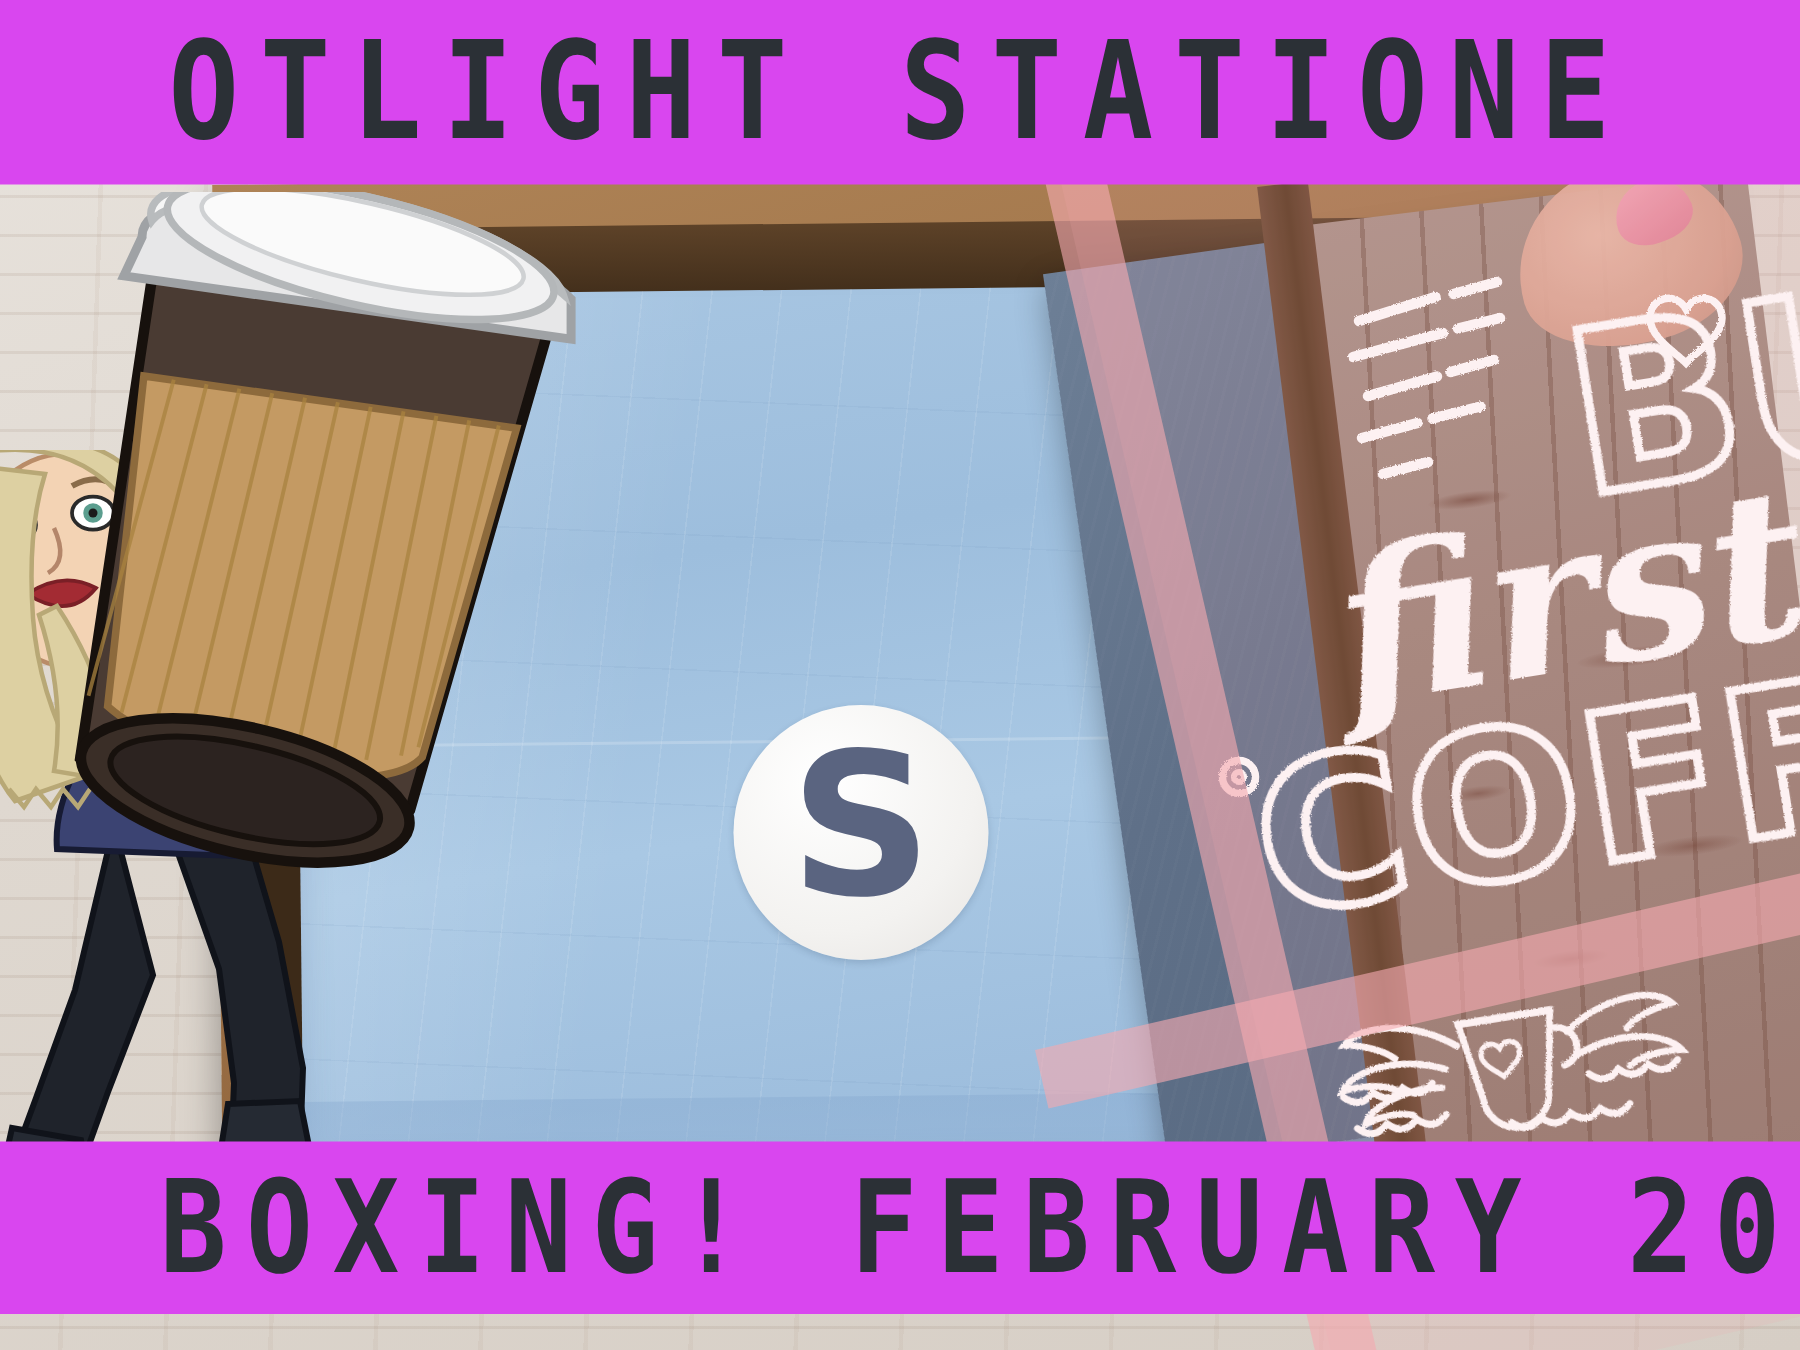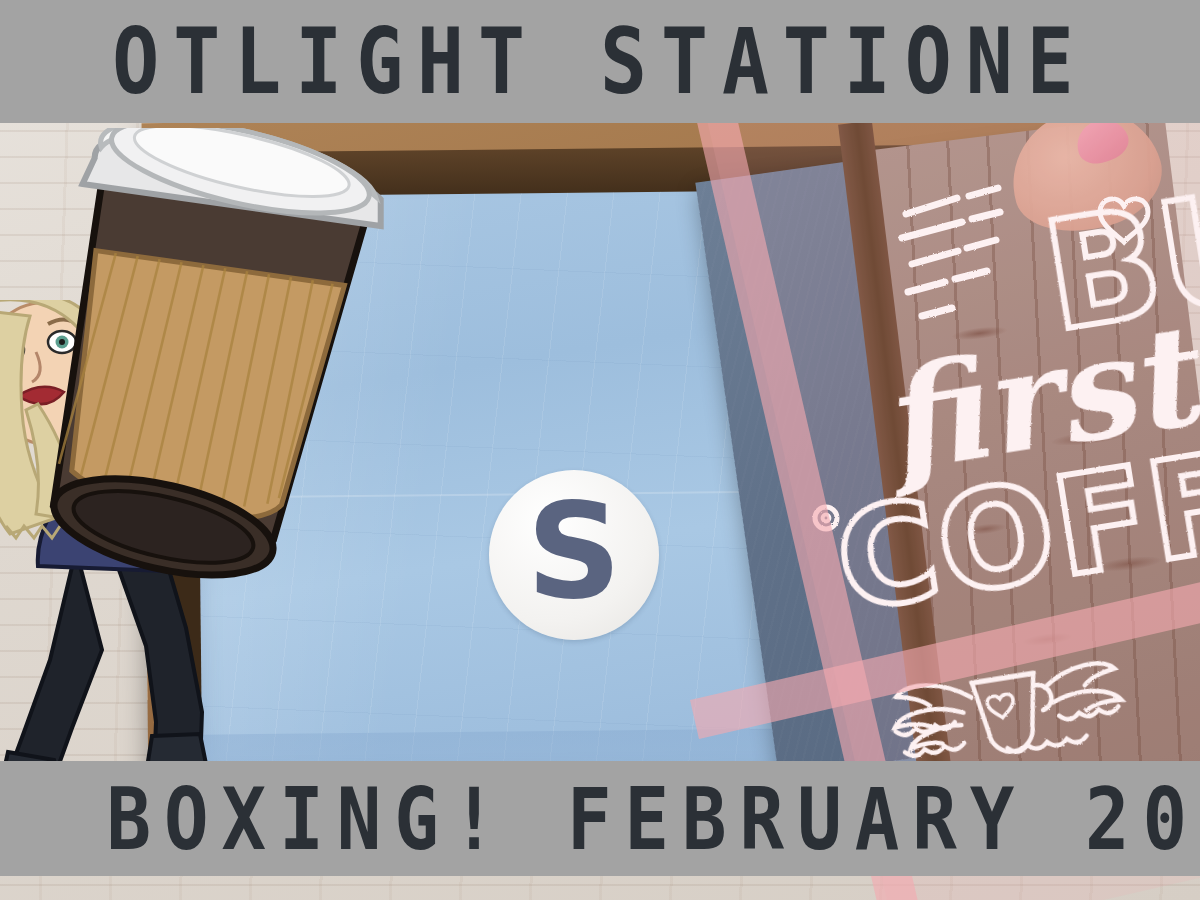--- a/index.html
+++ b/index.html
@@ -158,21 +158,21 @@
   }
 
   
   .bitmoji{position:absolute;left:-16px;top:300px;width:250px;height:510px;z-index:8;}
 
   
   .cup{position:absolute;left:8px;top:128px;width:390px;height:500px;z-index:9;}
 
   
   .banner{
-    position:absolute;left:0;width:1200px;background:#a3a3a3;z-index:20;
+    position:absolute;left:0;width:1200px;background:#d946ef;z-index:20;
     display:flex;align-items:center;justify-content:center;overflow:hidden;
   }
   .banner-top{top:0;height:123px;}
   .banner-bottom{top:761px;height:115px;justify-content:flex-end;}
   .banner-title{
     font-family:"DejaVu Sans Mono", monospace;
     font-weight:700;color:#2b3036;white-space:nowrap;
     font-size:78px;letter-spacing:14px;line-height:1;
     transform:scaleY(1.16);
   }

